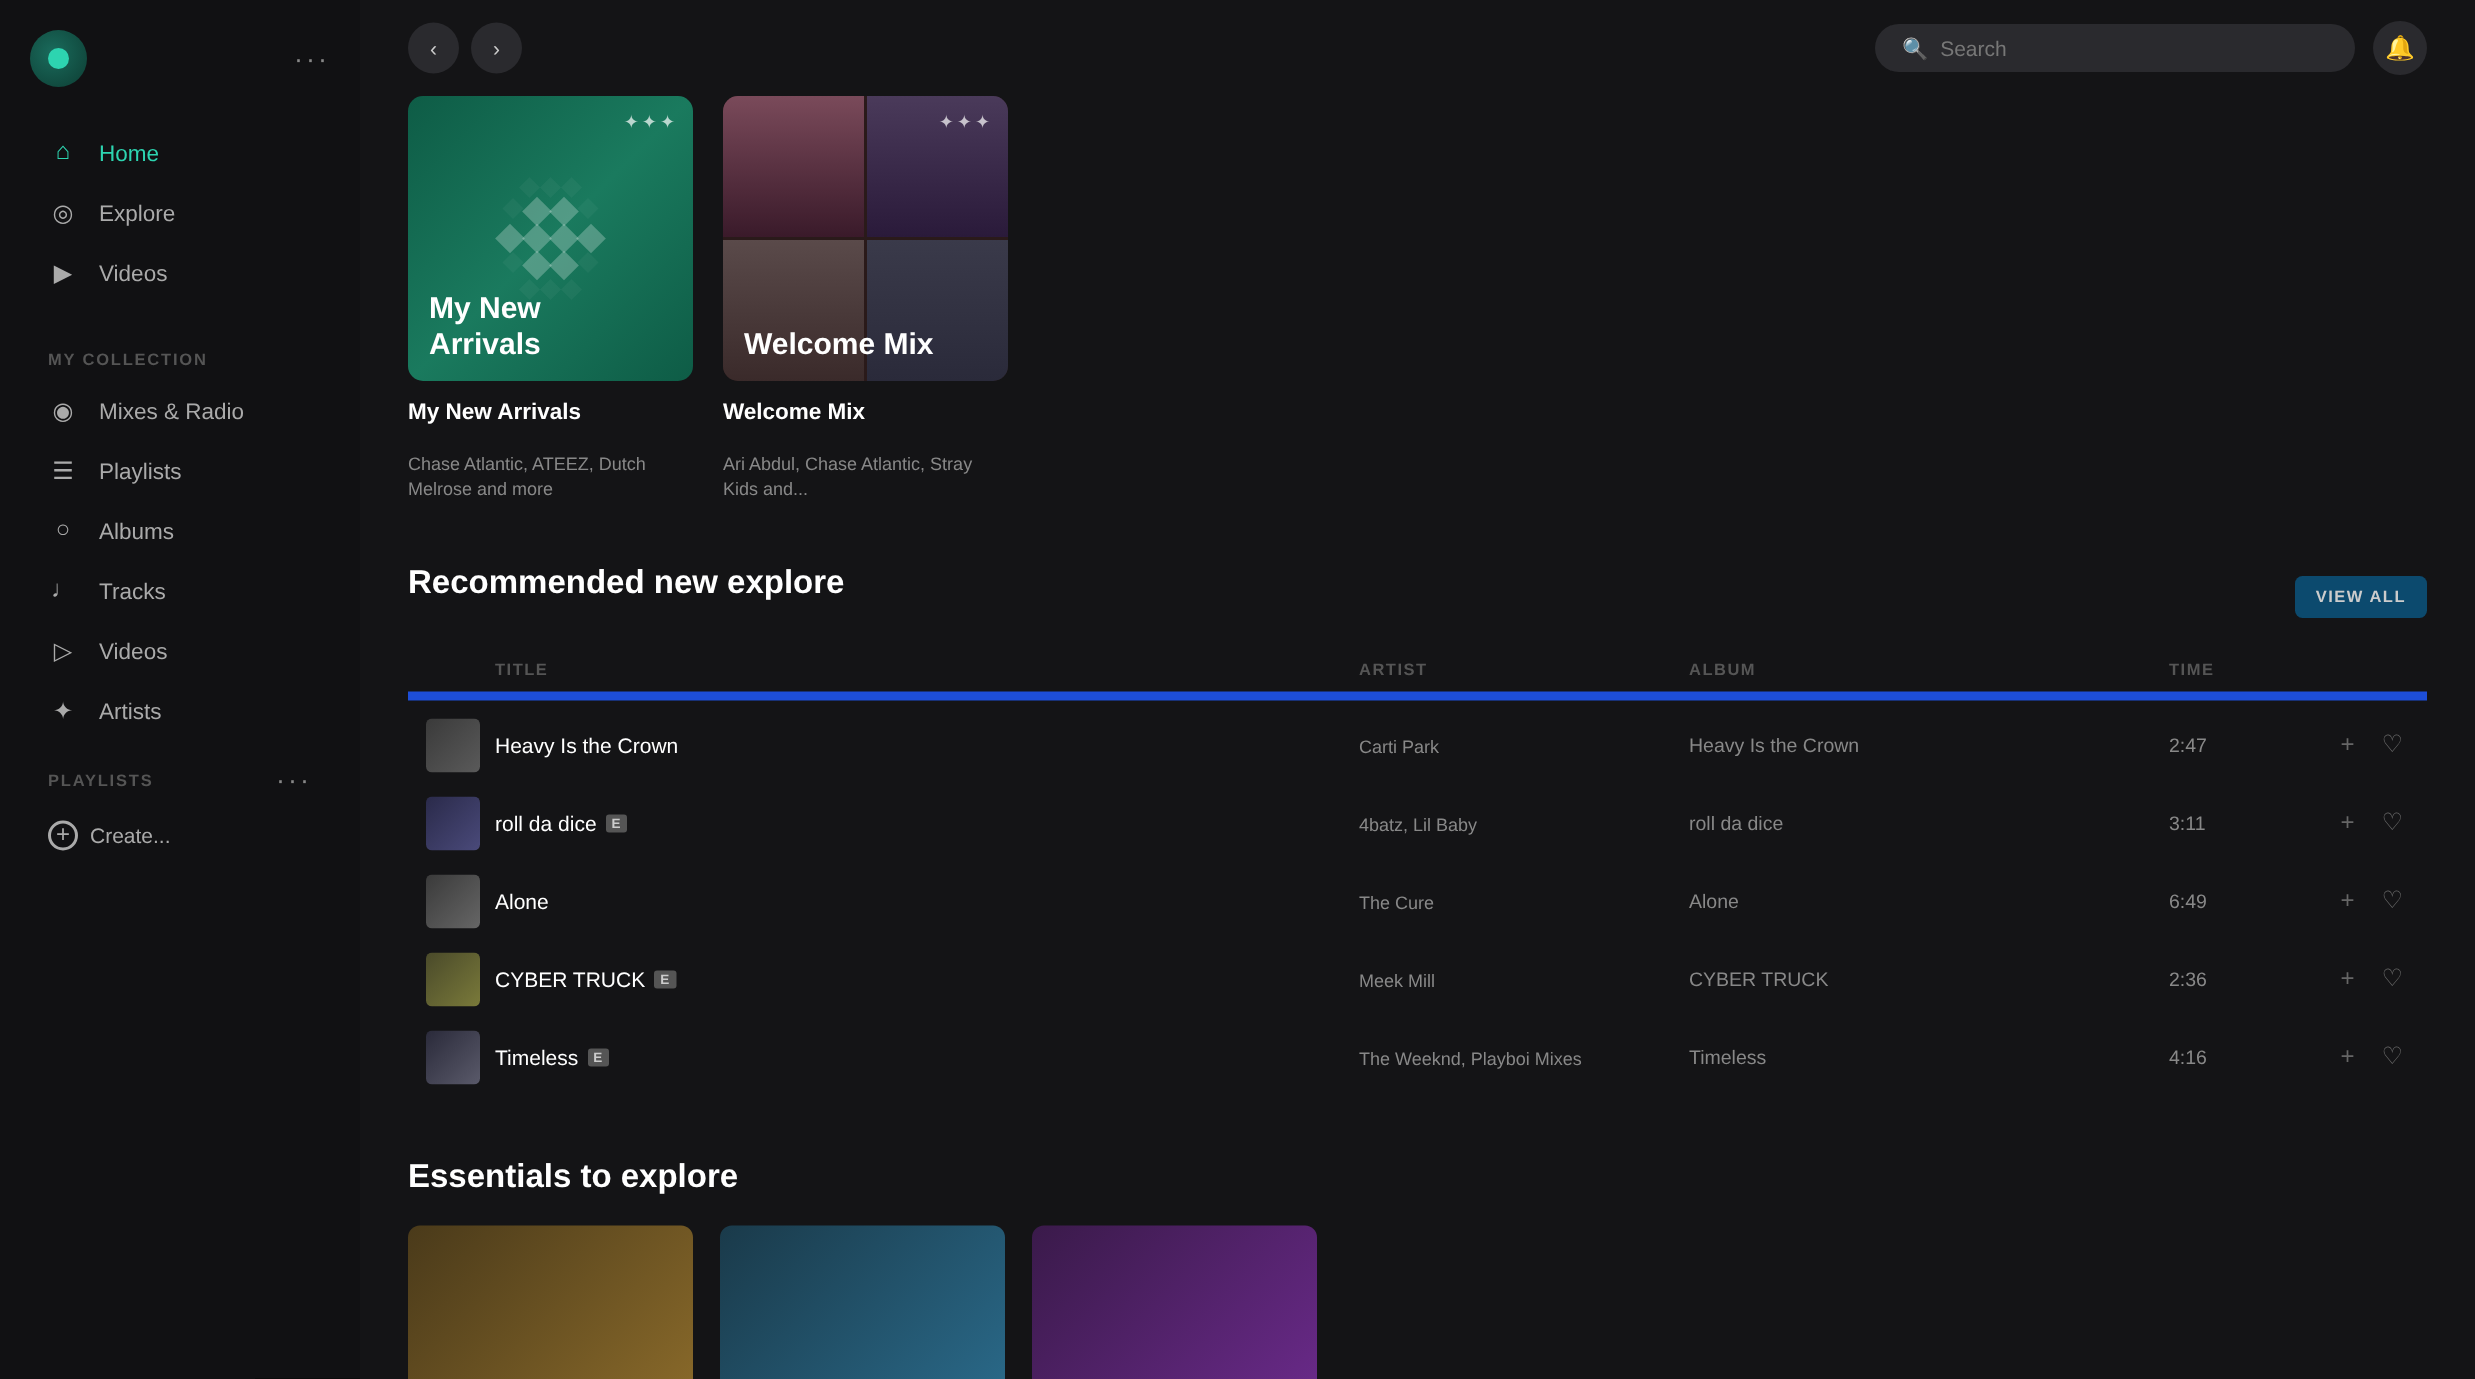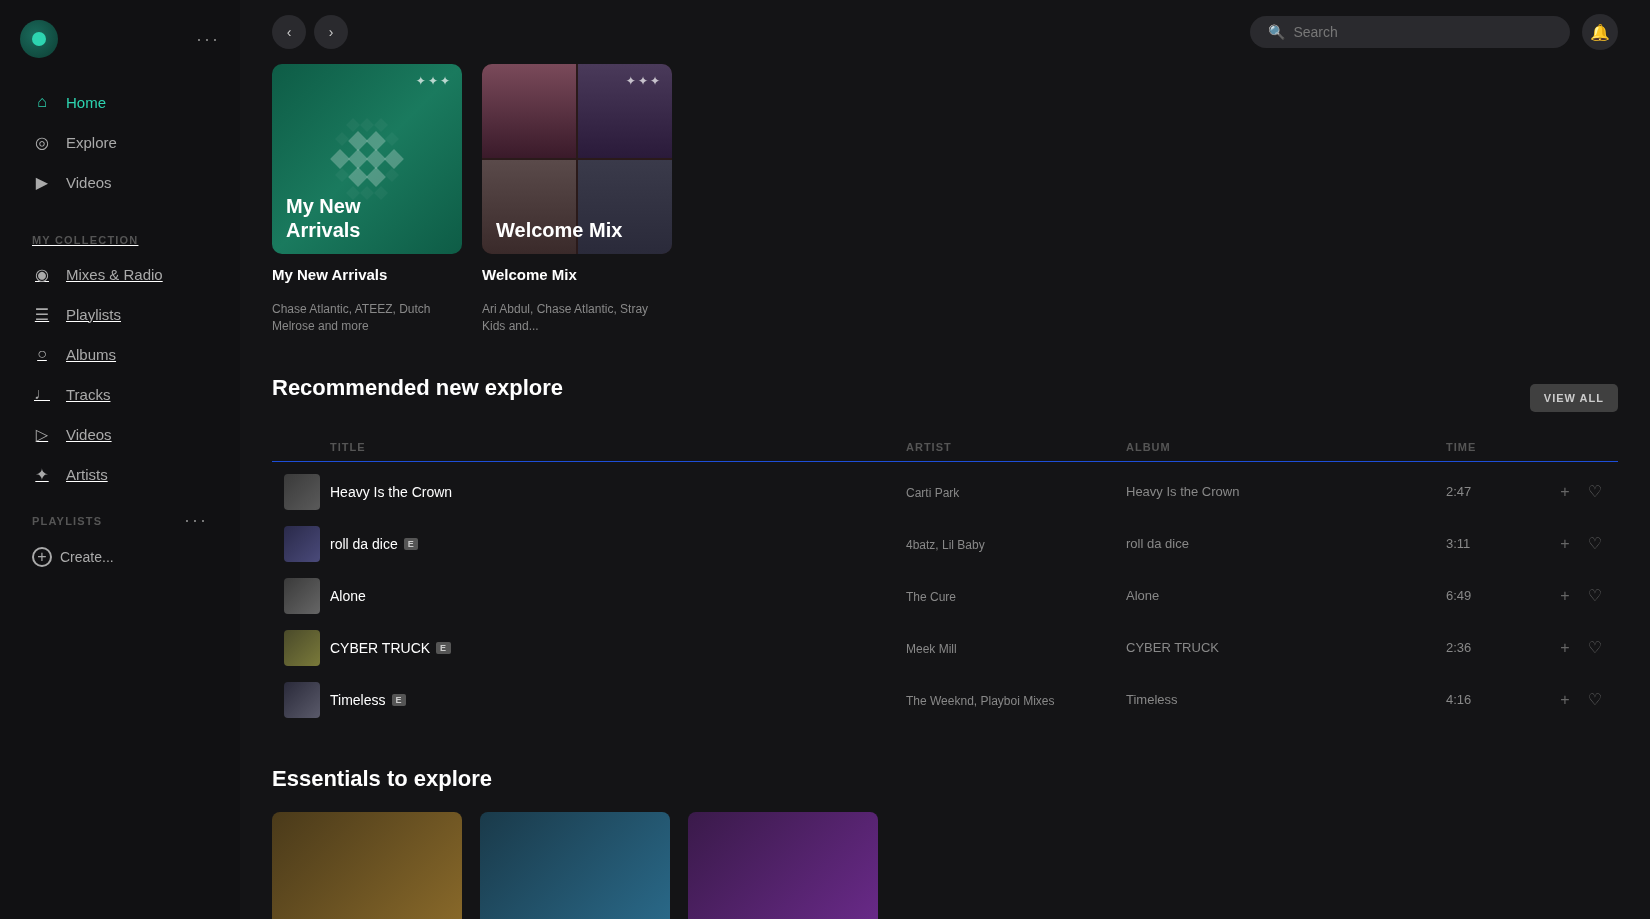--- a/index.html
+++ b/index.html
@@ -88,21 +88,20 @@
       font-weight: 700;
       color: #555;
       letter-spacing: 1.2px;
       text-transform: uppercase;
       padding: 16px 12px 8px 12px;
     }
 
     .collection-section {
       padding: 0 20px;
       margin-bottom: 8px;
-      text-decoration: underline;
     }
 
     .playlists-section {
       padding: 0 20px;
       flex: 1;
     }
 
     .playlists-header {
       display: flex;
       align-items: center;
@@ -361,41 +360,41 @@
     }
 
     .tracks-header {
       display: flex;
       align-items: center;
       justify-content: space-between;
       margin-bottom: 12px;
     }
 
     .view-all-btn {
-      background: #404040;
+      background: #0c4a6e;
       border: none;
       color: #ccc;
       font-size: 11px;
       font-weight: 600;
       letter-spacing: 1px;
       text-transform: uppercase;
       padding: 8px 14px;
       border-radius: 5px;
       cursor: pointer;
     }
 
     .tracks-table {
       width: 100%;
     }
 
     .tracks-col-headers {
       display: grid;
       grid-template-columns: 46px 1fr 220px 320px 100px 60px;
       padding: 8px 12px;
-      border-bottom: 1px solid #1d4ed8;
+      border-bottom: 6px solid #1d4ed8;
       margin-bottom: 4px;
     }
 
     .col-header {
       font-size: 11px;
       font-weight: 600;
       color: #555;
       letter-spacing: 1px;
       text-transform: uppercase;
     }

